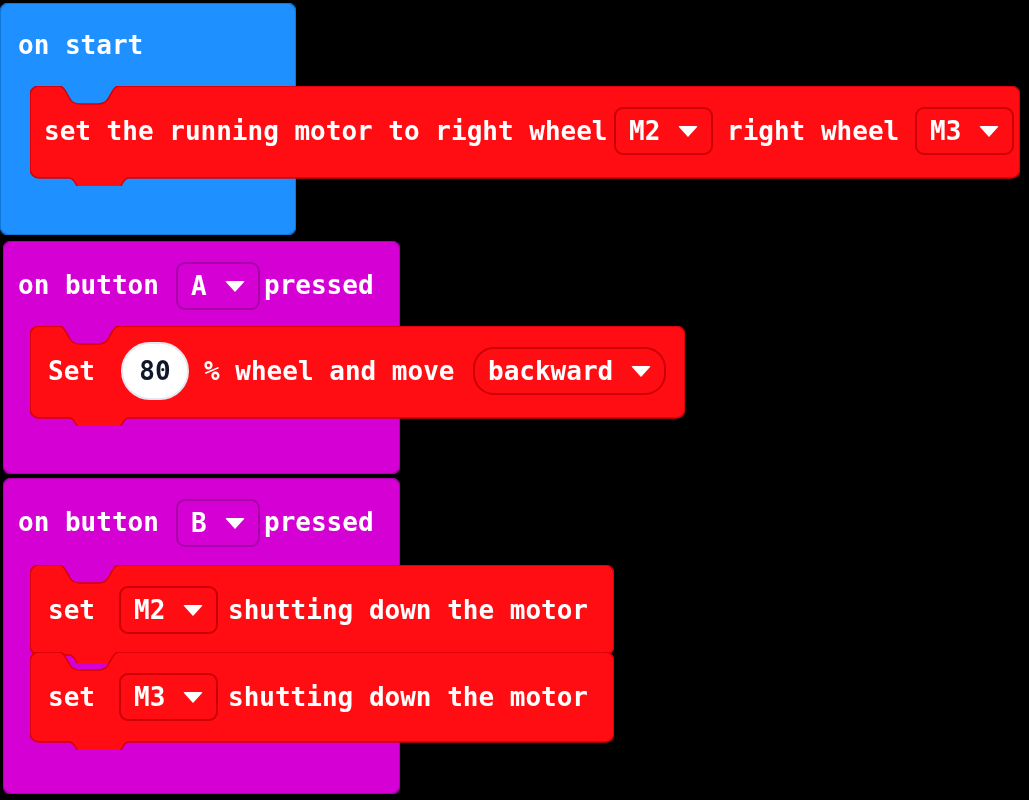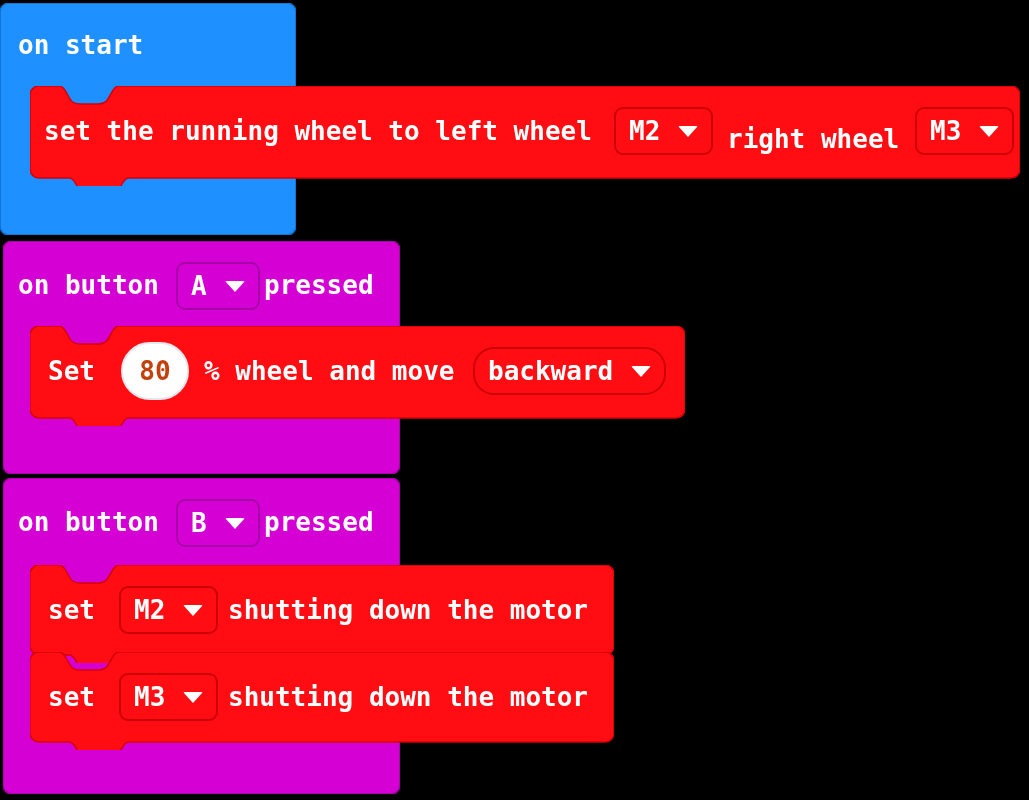--- a/index.html
+++ b/index.html
@@ -74,21 +74,21 @@
     align-items: center;
     justify-content: center;
     background: #ffffff;
     border-radius: 999px;
     width: 68px;
     height: 58px;
     box-sizing: border-box;
     border: 2px solid #e2e8ee;
   }
   .numfield .num-text {
-    color: #c2410c;
+    color: #0f172a;
     font-size: 26px;
     font-weight: 700;
     line-height: 1;
   }
 
   .dd-on-red     { background: #ff0d12; border-color: #cc0007; }
   .dd-on-magenta { background: #d400d4; border-color: #a800a8; }
 </style>
 </head>
 <body>
@@ -97,28 +97,28 @@
 
   <svg class="blk" style="left:0px; top:3px; width:296px; height:232px;" viewBox="0 0 296 232" xmlns="http://www.w3.org/2000/svg">
     <path d="M9,0 H287 a9,9 0 0 1 9,9 V223 a9,9 0 0 1 -9,9 H9 a9,9 0 0 1 -9,-9 V9 a9,9 0 0 1 9,-9 Z" fill="#1e90ff" stroke="#0f6fd0" stroke-width="1.5"></path>
   </svg>
   <div class="label" style="position:absolute; left:18px; top:32px;">on start</div>
 
   <svg class="blk" style="left:30px; top:86px; width:990px; height:100px;" viewBox="0 0 990 100" xmlns="http://www.w3.org/2000/svg">
     <path d="M9,0 H24 l5,0 c4,0 5,3 7,6 l4,7 c3,5 7,5 10,5 h18 c3,0 7,0 10,-5 l4,-7 c2,-3 3,-6 7,-6 l5,0 H981 a9,9 0 0 1 9,9 V83 a9,9 0 0 1 -9,9 H104 l-5,0 c-4,0 -5,3 -7,6 l-4,7 c-3,5 -7,5 -10,5 h-18 c-3,0 -7,0 -10,-5 l-4,-7 c-2,-3 -3,-6 -7,-6 l-5,0 H9 a9,9 0 0 1 -9,-9 V9 a9,9 0 0 1 9,-9 Z" fill="#ff0d12" stroke="#d40009" stroke-width="1.5"></path>
   </svg>
 
-  <div class="label" style="position:absolute; left:44px; top:118px;">set the running wheel to left wheel</div>
+  <div class="label" style="position:absolute; left:44px; top:118px;">set the running motor to right wheel</div>
 
   <div class="dd dd-on-red" style="position:absolute; left:614px; top:107px;">
     <span class="dd-text">M2</span>
     <span class="caret"></span>
   </div>
 
-  <div class="label" style="position:absolute; left:727px; top:126px;">right wheel</div>
+  <div class="label" style="position:absolute; left:727px; top:118px;">right wheel</div>
 
   <div class="dd dd-on-red" style="position:absolute; left:915px; top:107px;">
     <span class="dd-text">M3</span>
     <span class="caret"></span>
   </div>
 
   <svg class="blk" style="left:3px; top:241px; width:397px; height:233px;" viewBox="0 0 397 233" xmlns="http://www.w3.org/2000/svg">
     <path d="M9,0 H388 a9,9 0 0 1 9,9 V224 a9,9 0 0 1 -9,9 H9 a9,9 0 0 1 -9,-9 V9 a9,9 0 0 1 9,-9 Z" fill="#d400d4" stroke="#a200a2" stroke-width="1.5"></path>
   </svg>
   <div class="label" style="position:absolute; left:18px; top:272px;">on button</div>

